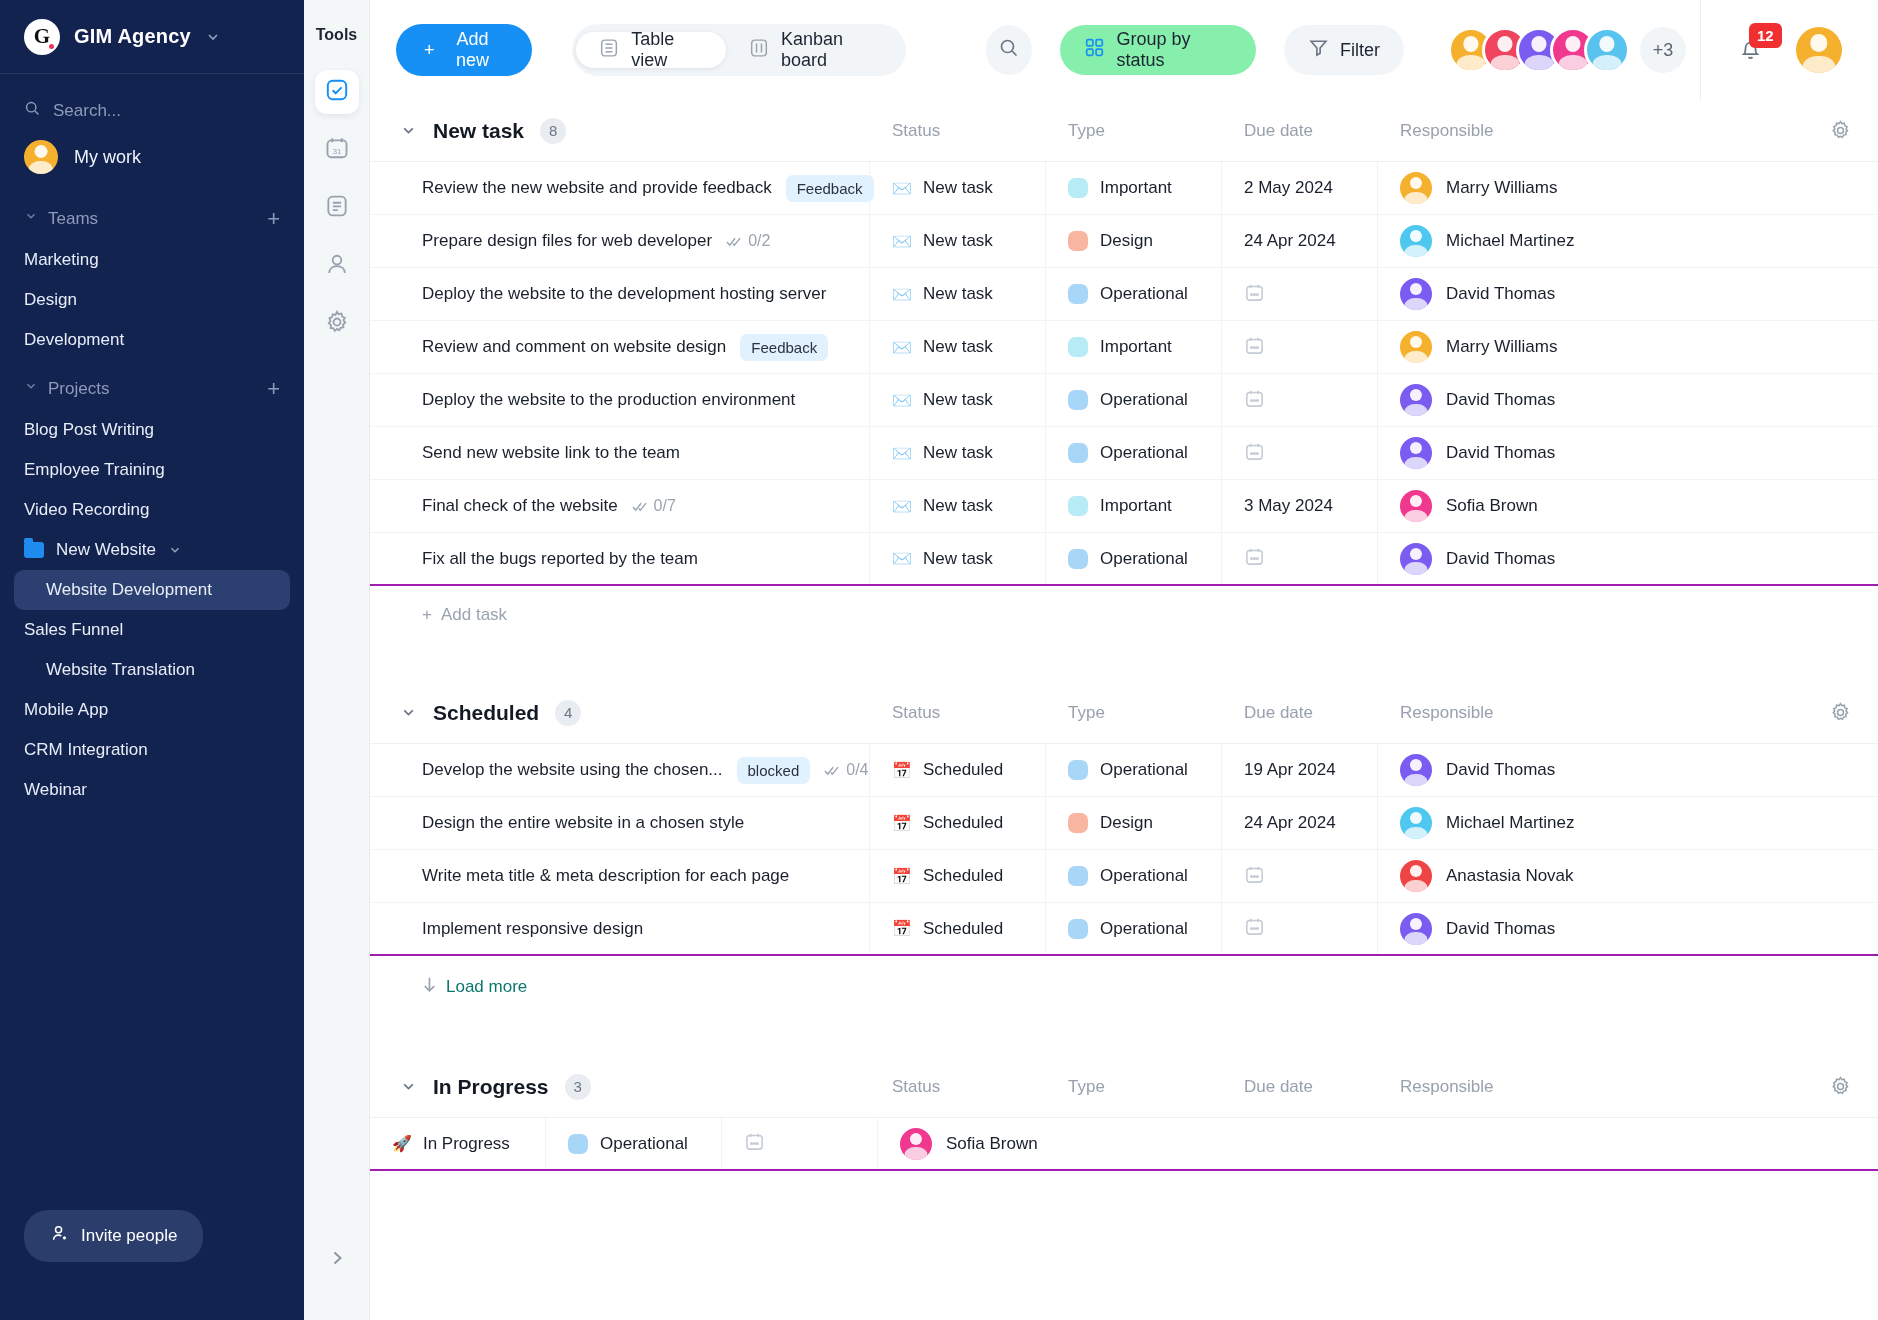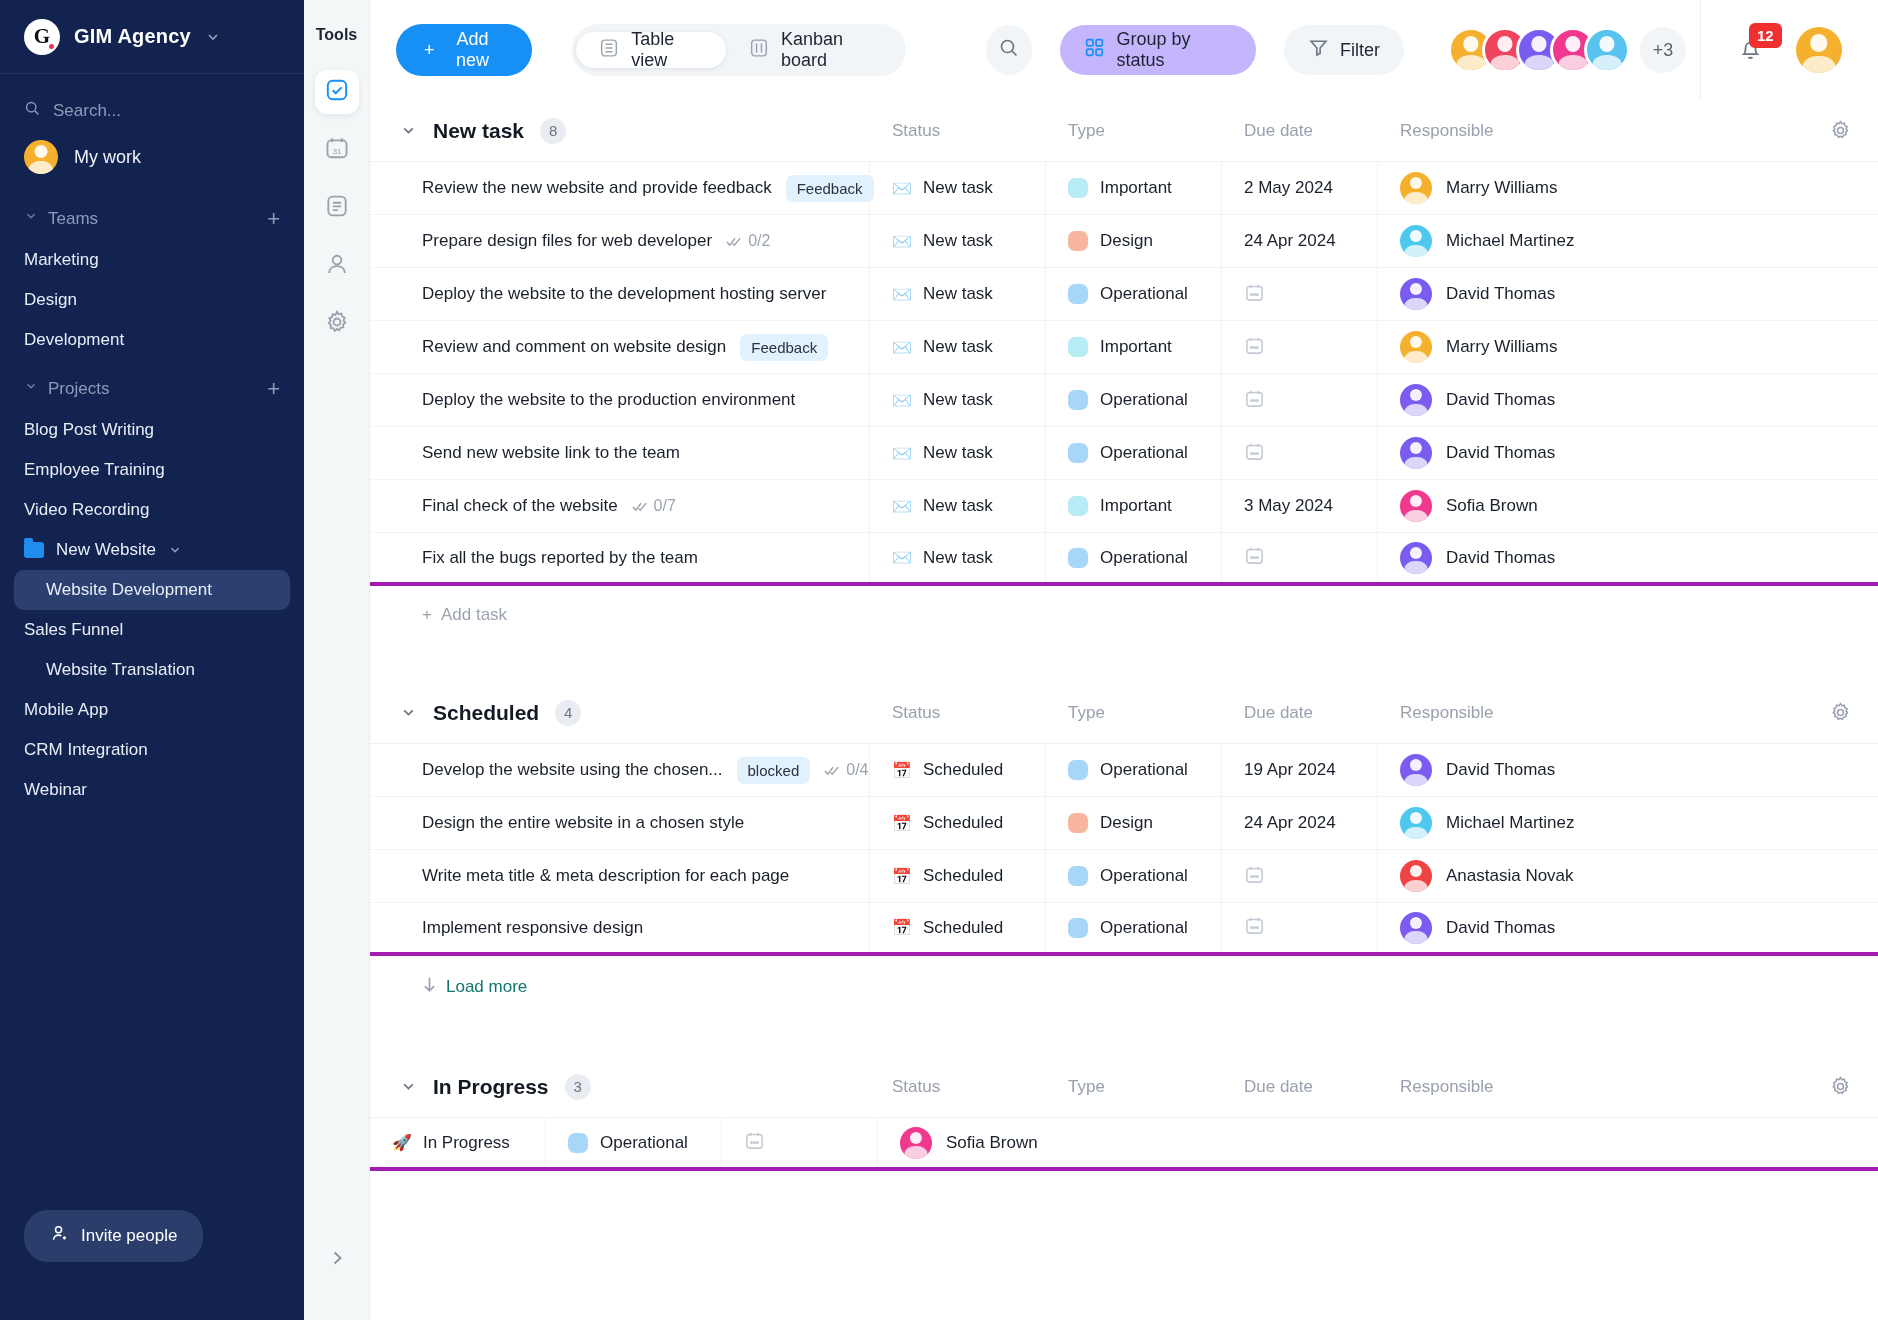--- a/index.html
+++ b/index.html
@@ -147,21 +147,21 @@
     width: 50px; height: 50px; border-radius: 50%; background: #f2f5f7;
     display: flex; align-items: center; justify-content: center; cursor: pointer;
     margin-left: 66px;
   }
   .pill {
     display: inline-flex; align-items: center; gap: 11px;
     height: 50px; padding: 0 24px; border-radius: 25px;
     font-size: 18px; color: #1d2433; cursor: pointer; margin-left: 14px;
     background: #f2f5f7;
   }
-  .pill.accent { background: #c4b5fd; }
+  .pill.accent { background: #86efac; }
 
   .avatars { display: flex; align-items: center; margin-left: 30px; }
   .avatars .avatar { border: 3px solid #fff; margin-left: -12px; }
   .avatars .avatar:first-child { margin-left: 0; }
   .more-av {
     width: 46px; height: 46px; border-radius: 50%; background: #f2f5f7;
     display: flex; align-items: center; justify-content: center;
     font-size: 18px; color: #5b6574; margin-left: 10px; cursor: pointer;
   }
   .top-right {
@@ -185,21 +185,21 @@
   .grp-caret { color: #6b7684; cursor: pointer; display: inline-flex; }
   .grp-title { font-size: 21px; font-weight: 600; color: #141a24; }
   .grp-count {
     background: #e9edf1; color: #6b7684; font-size: 15px;
     border-radius: 50%; min-width: 26px; height: 26px;
     display: inline-flex; align-items: center; justify-content: center; padding: 0 7px;
   }
   .hdr { font-size: 17px; color: #98a1ad; }
 
   .row { display: flex; align-items: center; height: 53px; border-bottom: 1px solid #f1f3f6; }
-  .row:last-child { border-bottom: 4px solid #a21caf; }
+  .row:last-child { border-bottom: 2px solid #a21caf; }
 
   .c-task   { width: 500px; min-width: 500px; padding-left: 52px; display: flex; align-items: center; gap: 14px;
               border-right: 1px solid #f1f3f6; height: 100%; }
   .c-status { width: 176px; min-width: 176px; padding-left: 22px; display: flex; align-items: center; gap: 11px;
               border-right: 1px solid #f1f3f6; height: 100%; }
   .c-type   { width: 176px; min-width: 176px; padding-left: 22px; display: flex; align-items: center; gap: 12px;
               border-right: 1px solid #f1f3f6; height: 100%; }
   .c-date   { width: 156px; min-width: 156px; padding-left: 22px; display: flex; align-items: center;
               border-right: 1px solid #f1f3f6; height: 100%; }
   .c-resp   { flex: 1; padding-left: 22px; display: flex; align-items: center; gap: 14px; height: 100%; }

